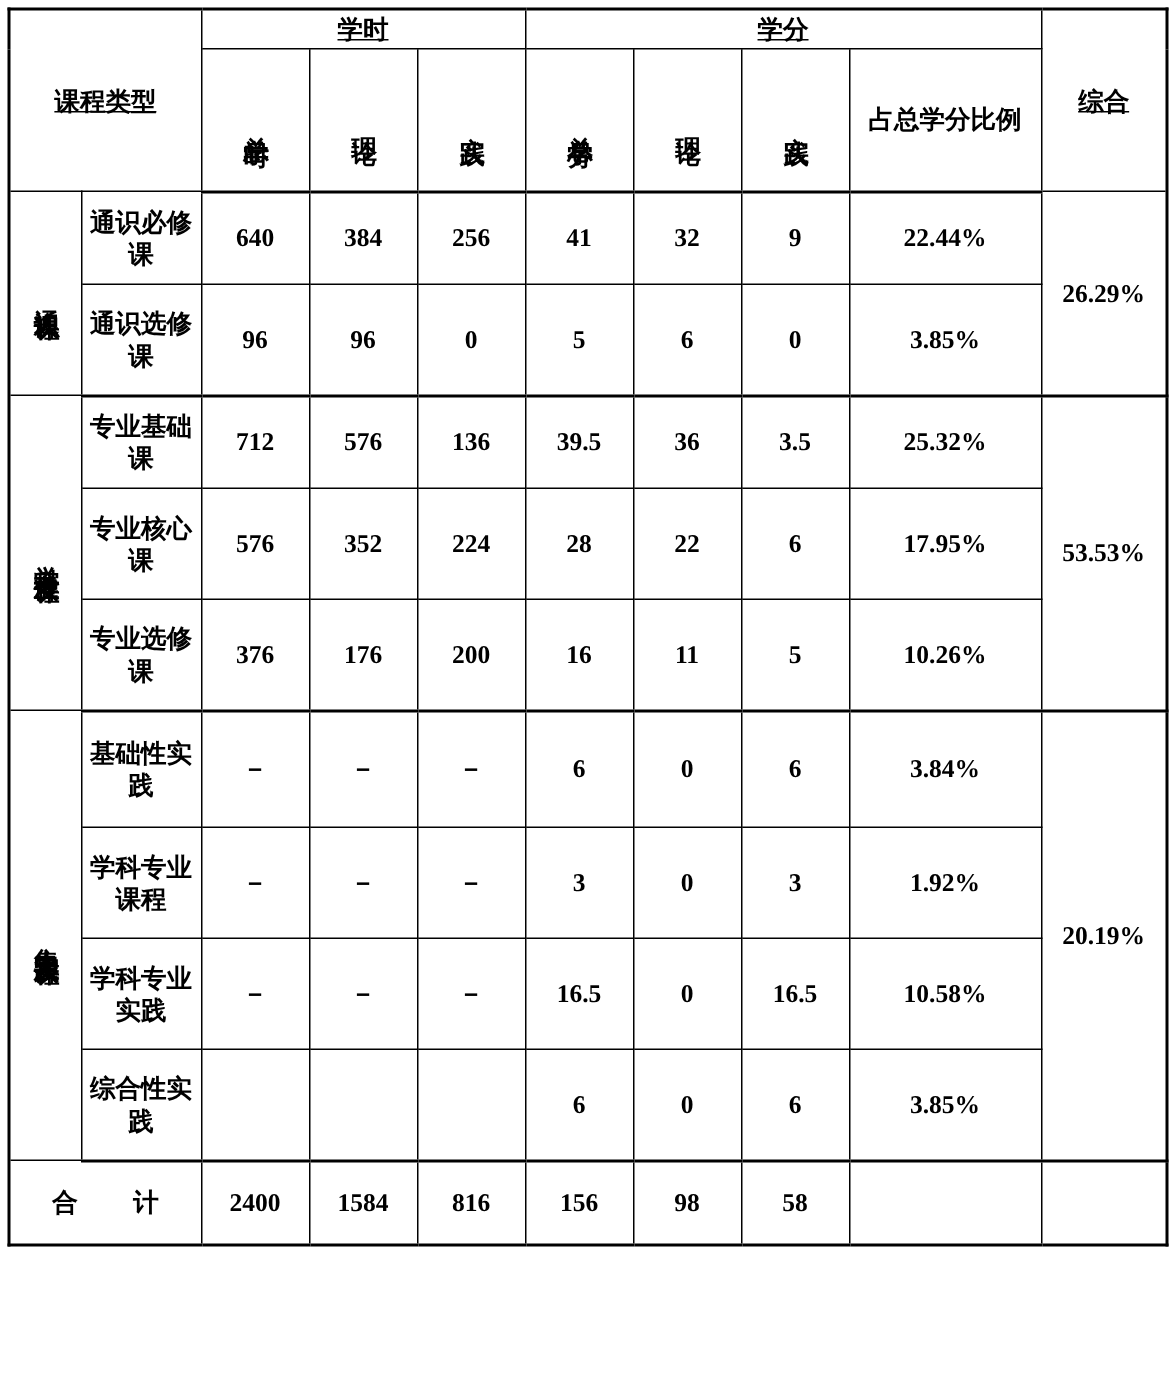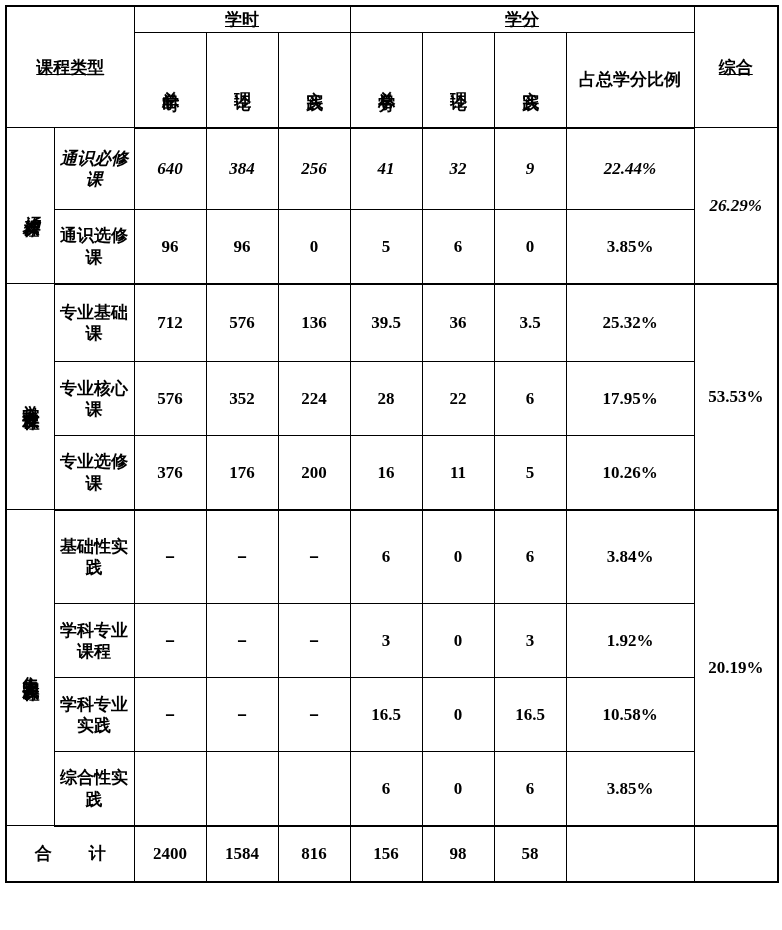--- a/index.html
+++ b/index.html
@@ -139,21 +139,21 @@
             </div>
         </td>
         <td class="hdr-bottom">
           <div class="v-wrap">
               <span class="vertical">实践</span>
             </div>
         </td>
         <td class="hdr-bottom">占总学分比例</td>
       </tr>
 
-      <tr style="height:82px;font-style:italic;">
+      <tr style="height:62px;">
         <td class="outer-left" rowspan="2">
           <div class="v-wrap">
               <span class="vertical">通识课程</span>
             </div>
         </td>
         <td class="cat-label">通识必修课</td>
         <td class="num">640</td>
         <td class="num">384</td>
         <td class="num">256</td>
         <td class="num">41</td>
@@ -166,21 +166,21 @@
         <td class="cat-label grp-bottom">通识选修课</td>
         <td class="num grp-bottom">96</td>
         <td class="num grp-bottom">96</td>
         <td class="num grp-bottom">0</td>
         <td class="num grp-bottom">5</td>
         <td class="num grp-bottom">6</td>
         <td class="num grp-bottom">0</td>
         <td class="num grp-bottom">3.85%</td>
       </tr>
 
-      <tr style="height:78px;">
+      <tr style="height:62px;">
         <td class="outer-left" rowspan="3">
           <div class="v-wrap">
               <span class="vertical">学科专业课程</span>
             </div>
         </td>
         <td class="cat-label">专业基础课</td>
         <td class="num">712</td>
         <td class="num">576</td>
         <td class="num">136</td>
         <td class="num">39.5</td>
@@ -203,21 +203,21 @@
         <td class="cat-label grp-bottom">专业选修课</td>
         <td class="num grp-bottom">376</td>
         <td class="num grp-bottom">176</td>
         <td class="num grp-bottom">200</td>
         <td class="num grp-bottom">16</td>
         <td class="num grp-bottom">11</td>
         <td class="num grp-bottom">5</td>
         <td class="num grp-bottom">10.26%</td>
       </tr>
 
-      <tr style="height:94px;">
+      <tr style="height:78px;">
         <td class="outer-left" rowspan="4">
           <div class="v-wrap">
               <span class="vertical">集中实践课程</span>
             </div>
         </td>
         <td class="cat-label">基础性实践</td>
         <td class="num">－</td>
         <td class="num">－</td>
         <td class="num">－</td>
         <td class="num">6</td>

